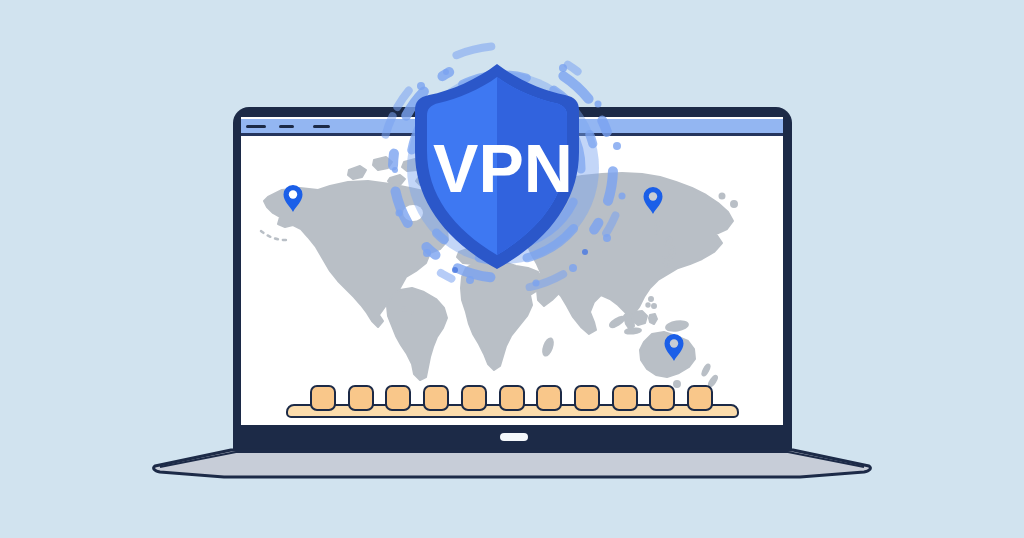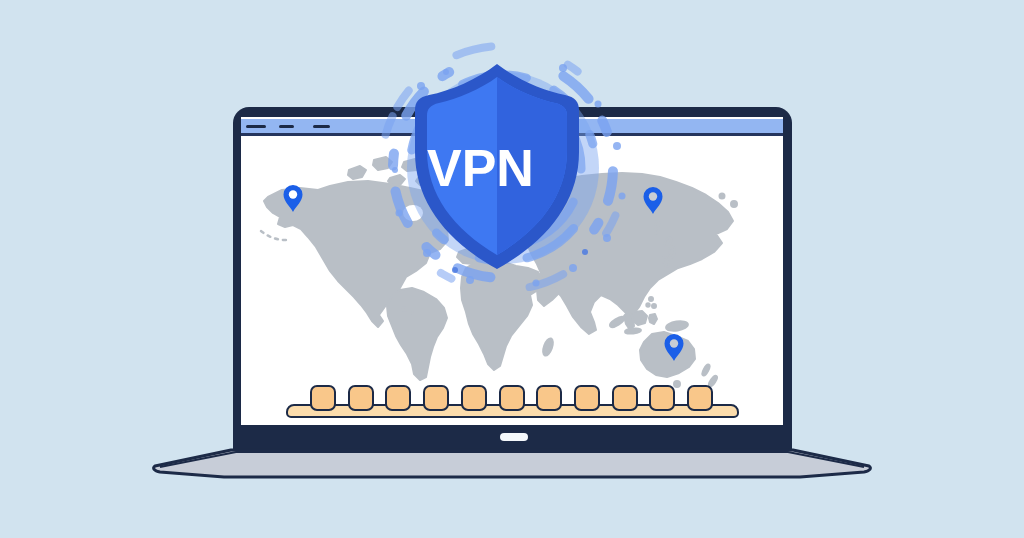--- a/index.html
+++ b/index.html
@@ -48,22 +48,22 @@
   .hinge-pill{
     position:absolute;left:500px;top:433px;width:28px;height:8px;
     background:#F4F8FB;border-radius:4px;z-index:3;
   }
   .base-svg{position:absolute;left:140px;top:446px;width:744px;height:36px;z-index:1;}
 
   
   .shield-svg{position:absolute;left:375px;top:40px;width:265px;height:265px;z-index:5;}
   .vpn-label{
     position:absolute;left:427px;top:140px;width:152px;z-index:6;
-    color:#FFFFFF;
-    font-size:52px;font-weight:700;line-height:56px;letter-spacing:0px;
+    text-align:center;color:#FFFFFF;
+    font-size:68px;font-weight:700;line-height:56px;letter-spacing:0px;
   }
 
   
   .land{fill:var(--map-land,#B9BFC6);stroke:var(--map-land,#B9BFC6);stroke-width:2;stroke-linejoin:round;}
   .land-thin{fill:none;stroke:var(--map-land,#B9BFC6);stroke-width:2.5;stroke-linecap:round;stroke-dasharray:3 5;}
   .sea{fill:var(--screen-white,#FFFFFF);}
   .pin{fill:var(--pin-blue,#1B5FE8);}
   .pin-hole-white{fill:#FFFFFF;}
   .pin-hole-gray{fill:#C8CDD4;}
   .swirl-disc{fill:var(--swirl-blue,#7AA3F0);opacity:.45;}

